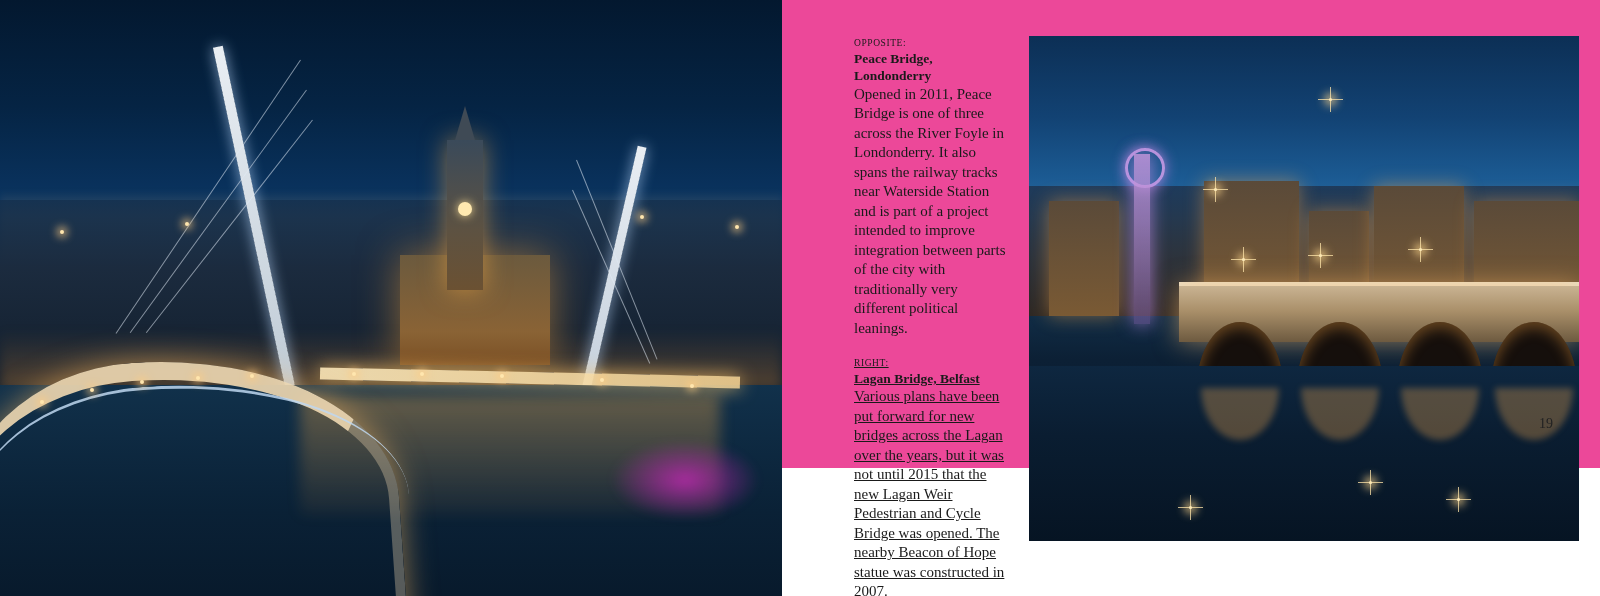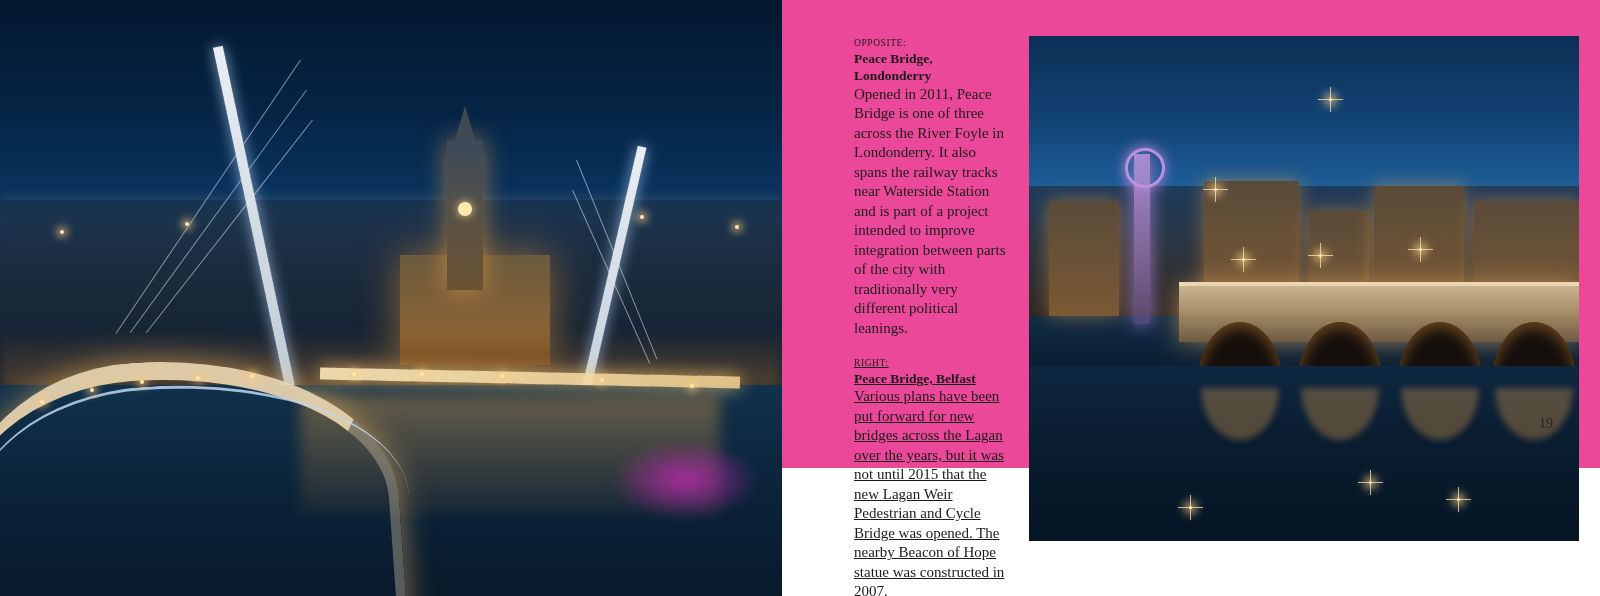--- a/index.html
+++ b/index.html
@@ -408,21 +408,21 @@
     <div class="caption-col">
 
       <div class="cap-block">
         <div class="kicker">OPPOSITE:</div>
         <div class="cap-title">Peace Bridge, Londonderry</div>
         <div class="cap-body">Opened in 2011, Peace Bridge is one of three across the River Foyle in Londonderry. It also spans the railway tracks near Waterside Station and is part of a project intended to improve integration between parts of the city with traditionally very different political leanings.</div>
       </div>
 
       <div class="cap-block">
         <div class="kicker">RIGHT:</div>
-        <div class="cap-title">Peace Bridge, Belfast</div>
+        <div class="cap-title">Lagan Bridge, Belfast</div>
         <div class="cap-body">Various plans have been put forward for new bridges across the Lagan over the years, but it was not until 2015 that the new Lagan Weir Pedestrian and Cycle Bridge was opened. The nearby Beacon of Hope statue was constructed in 2007.</div>
       </div>
 
     </div>
 
     <div class="photo-lagan">
       <div class="lg-glow"></div>
       <div class="lg-buildings"></div>
 
       <div class="bldg" style="left:20px;  top:165px; width:70px;  height:115px;"></div>

